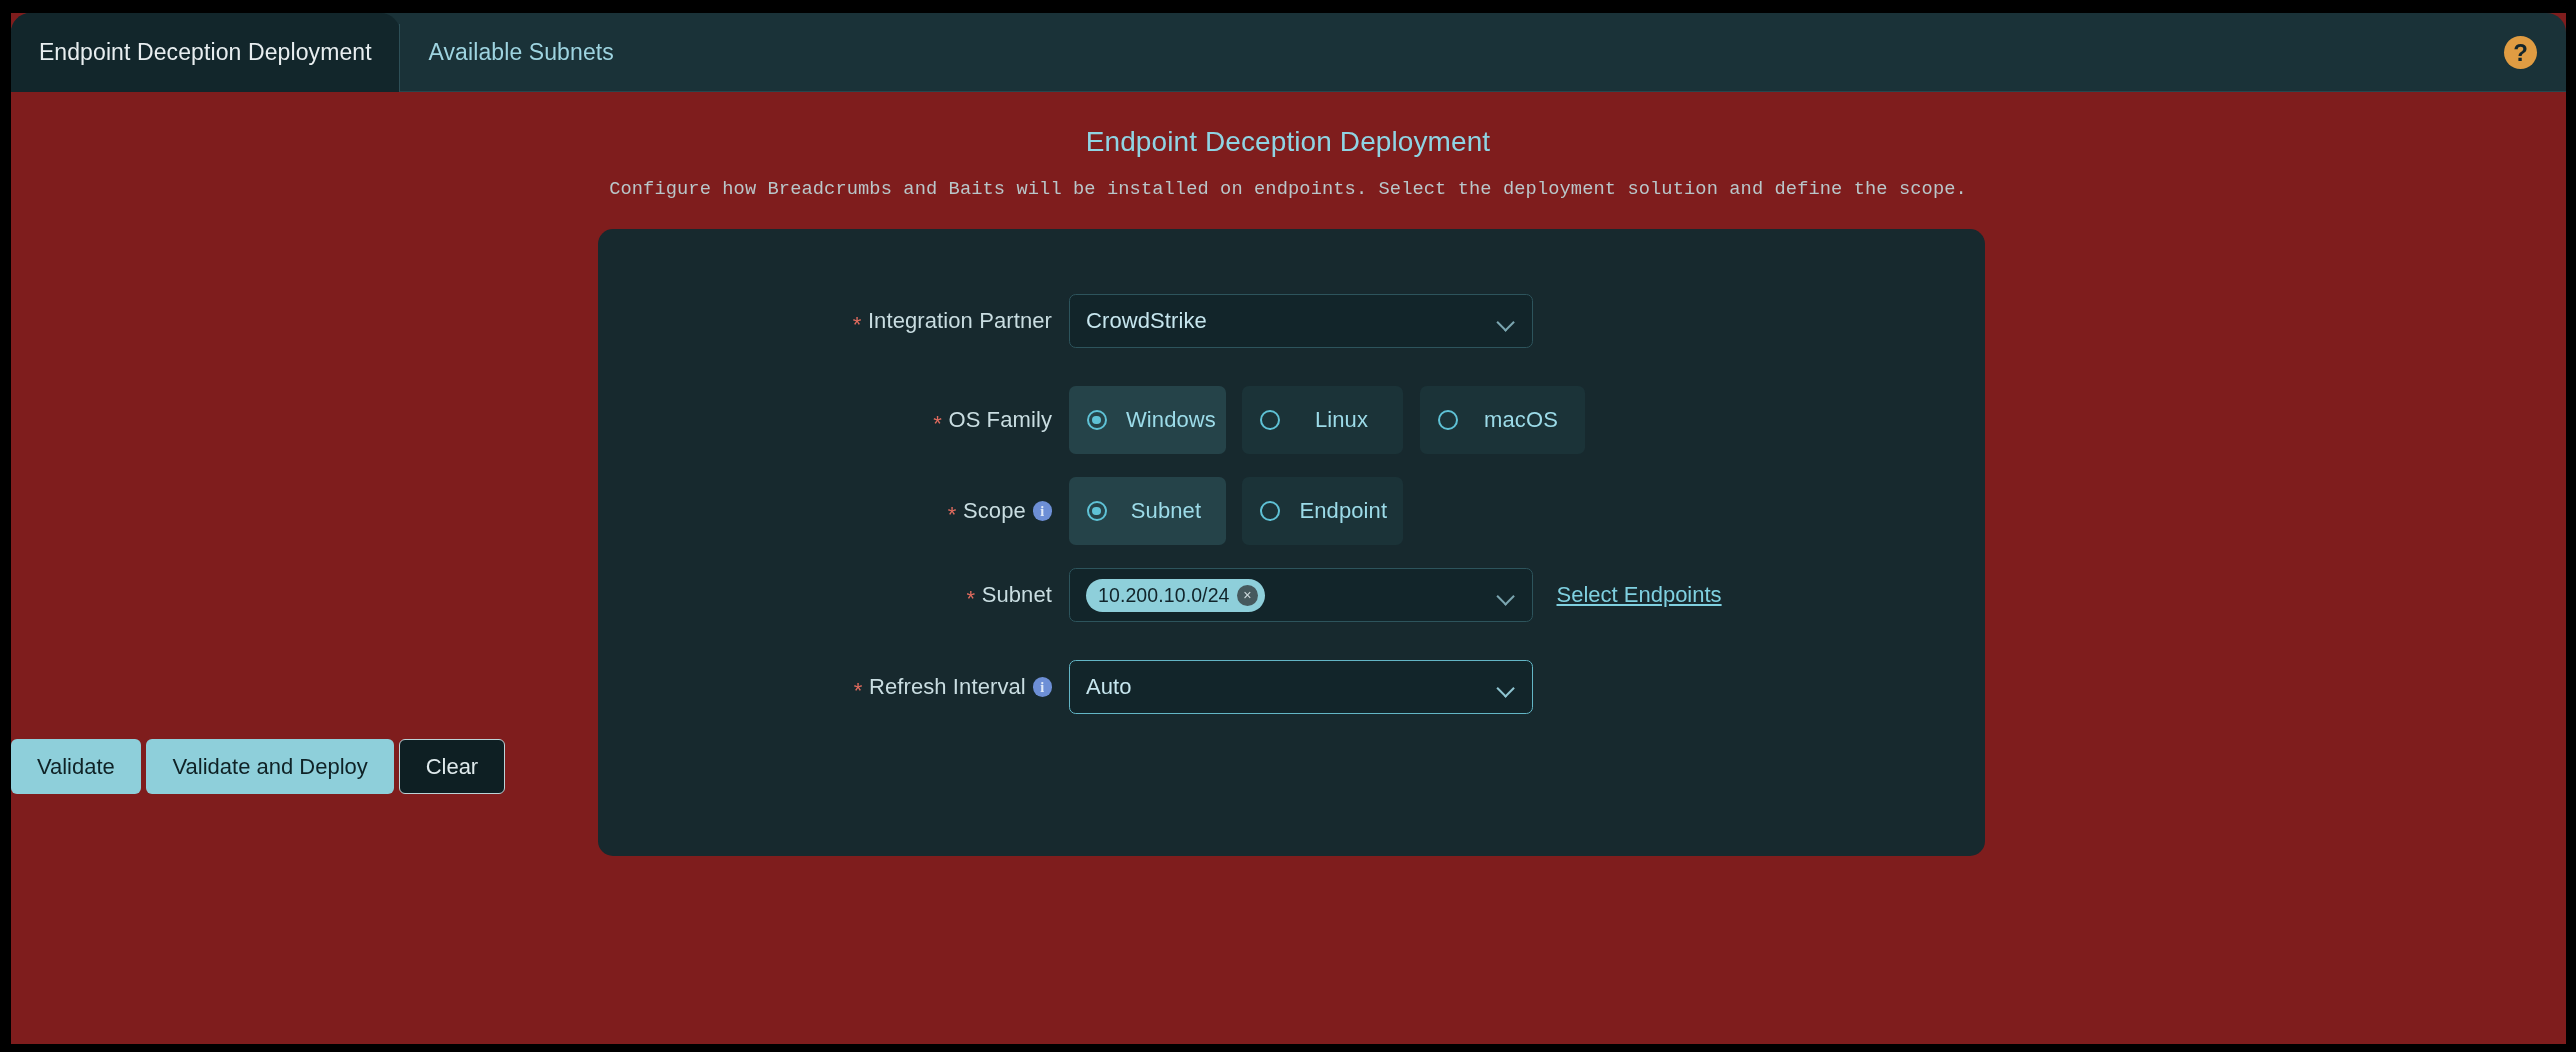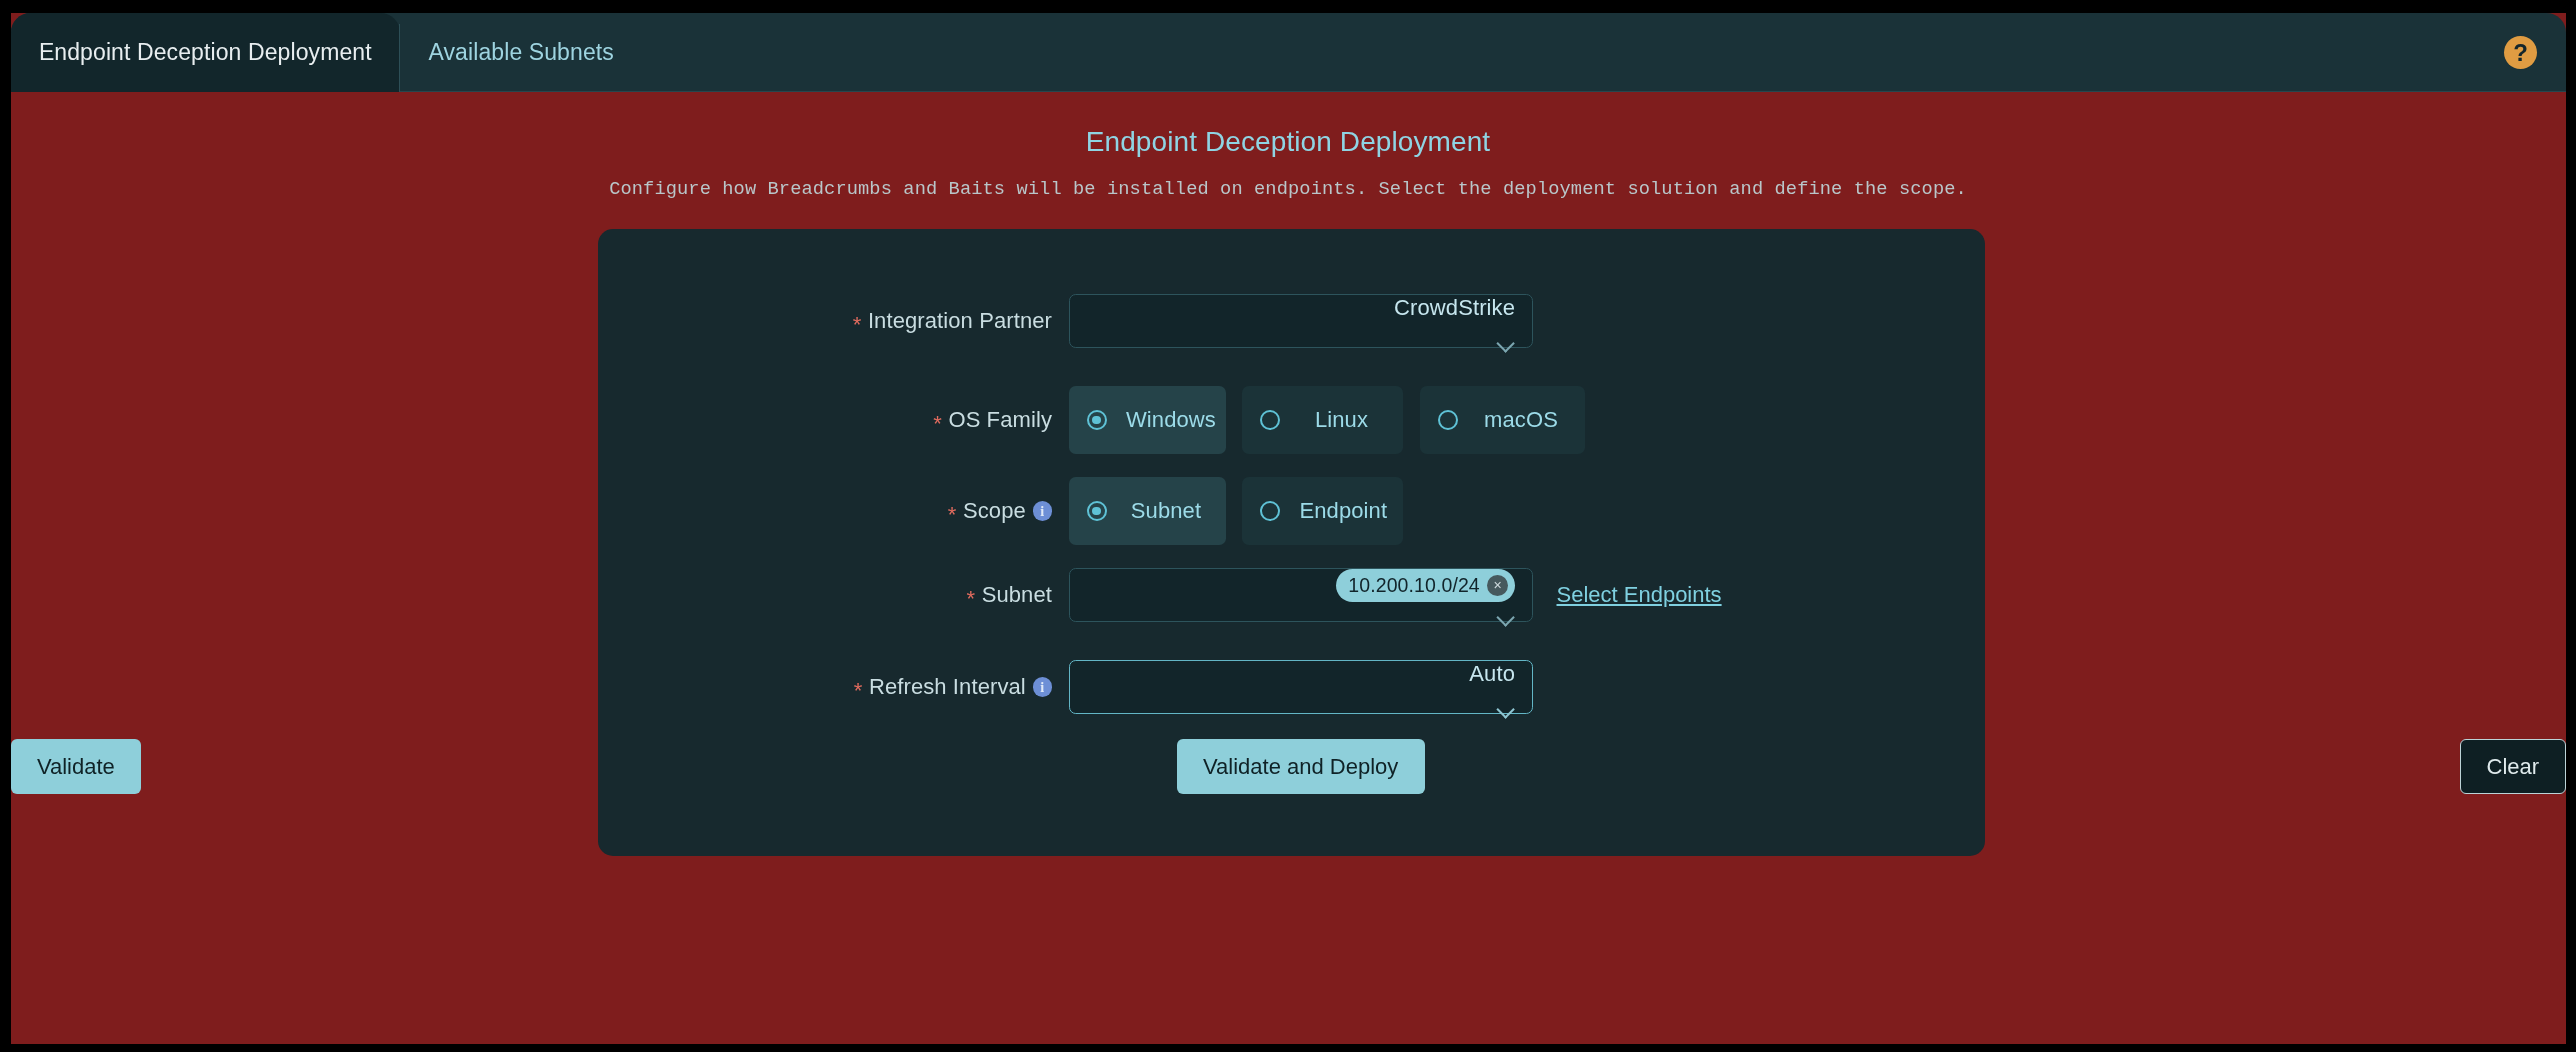--- a/index.html
+++ b/index.html
@@ -169,25 +169,24 @@
   }
 
   
   .select {
     width: 464px;
     height: 54px;
     background: #12252a;
     border: 1.5px solid #2d545c;
     border-radius: 6.7px;
     display: flex;
-    align-items: flex-end;
+    align-items: center;
     padding: 0 16.5px;
     box-sizing: border-box;
     cursor: pointer;
-    flex-direction: column;
   }
   .select.bright { border-color: #63b6c6; }
   .select .sel-value {
     flex: 1;
     font-size: 22px;
     color: #c6e6ee;
     letter-spacing: 0.1px;
   }
   .chev {
     width: 18px;
@@ -288,21 +287,21 @@
     white-space: nowrap;
   }
 
   
   #btn-row {
     position: absolute;
     top: 726px;
     left: 0;
     width: 100%;
     display: flex;
-    justify-content: space-between;
+    justify-content: flex-start;
     gap: 5px;
   }
   .btn {
     height: 55px;
     border-radius: 6px;
     font-size: 22px;
     display: flex;
     align-items: center;
     justify-content: center;
     padding: 0 25.4px;

